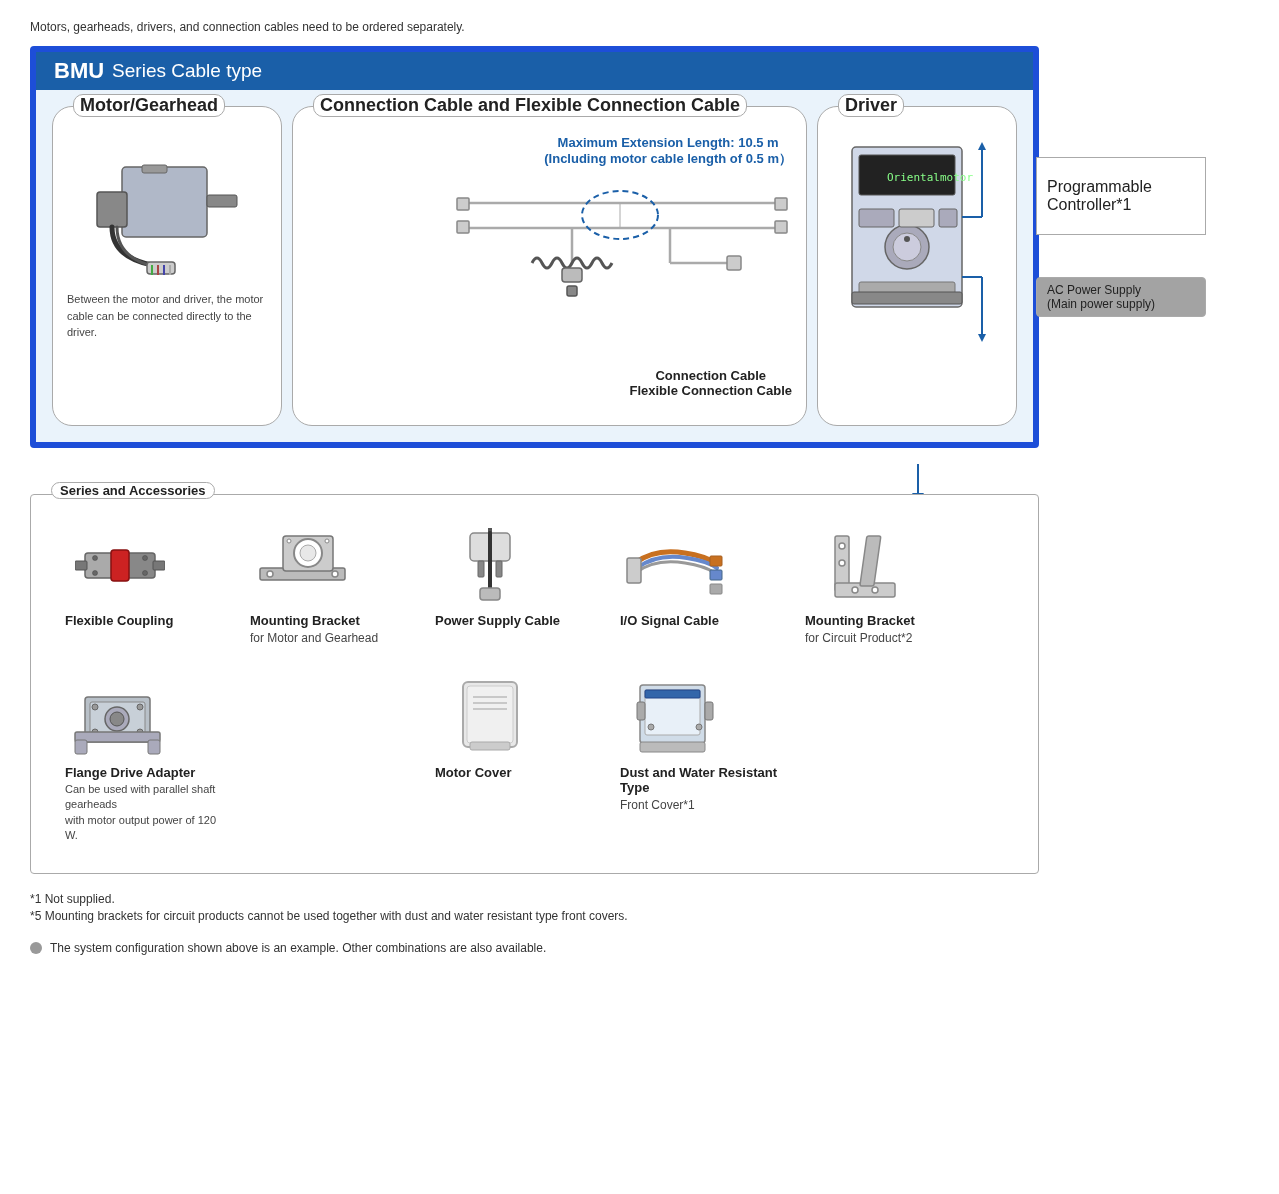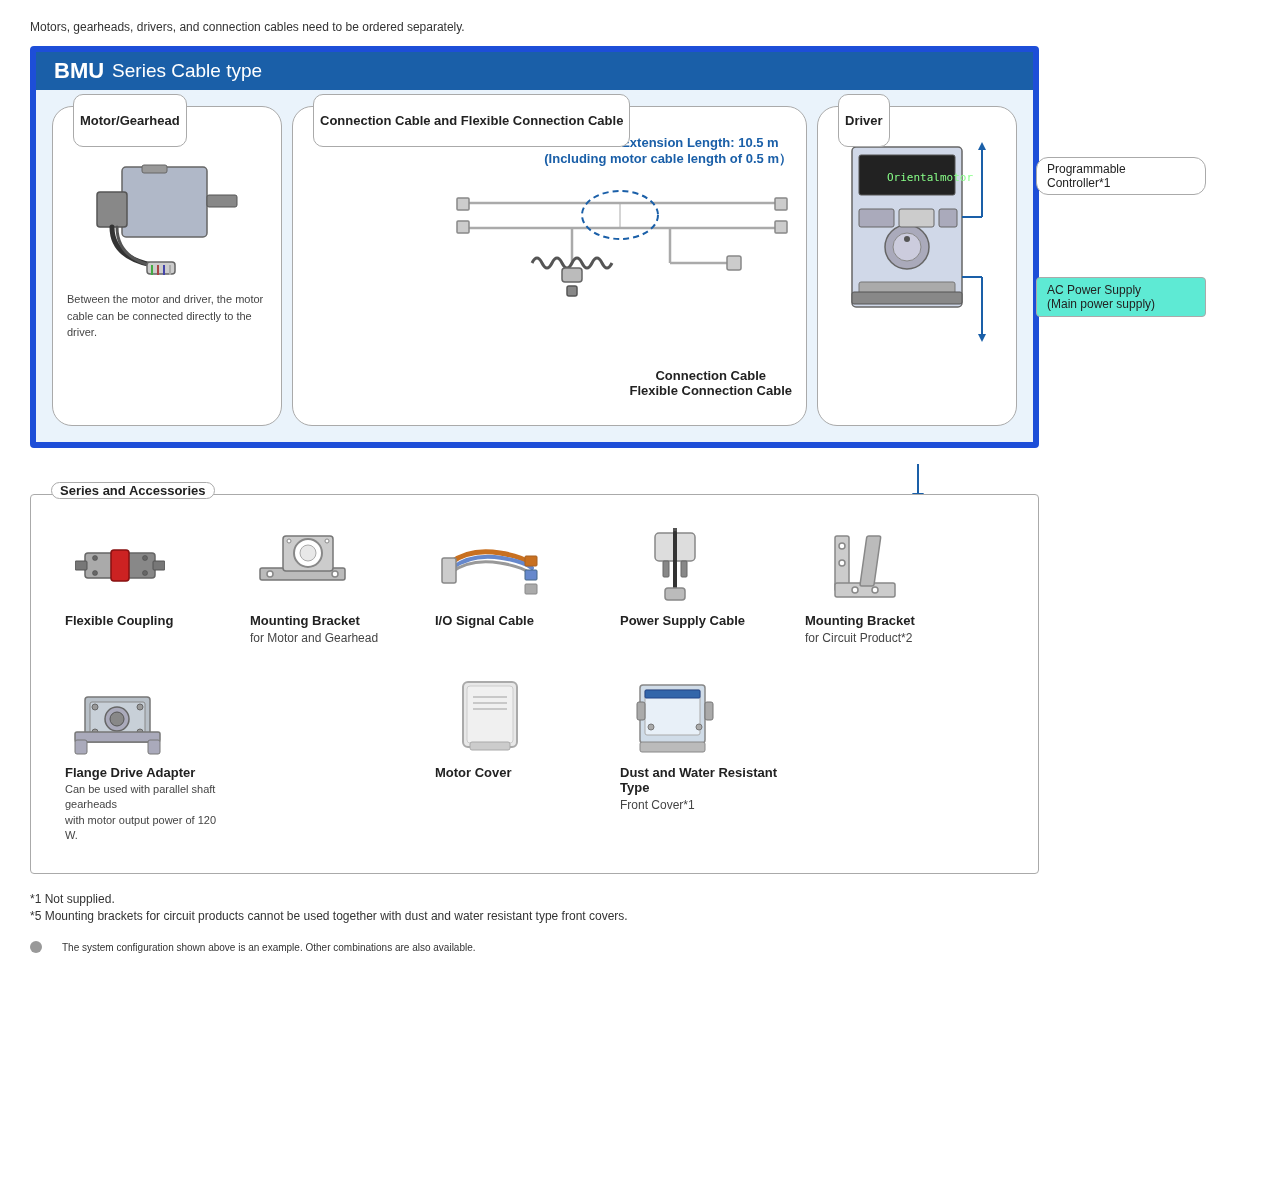--- a/index.html
+++ b/index.html
@@ -60,22 +60,22 @@
       background: #fff;
       border-radius: 20px;
       padding: 10px 14px;
       position: relative;
     }
     .diagram-section-label {
       position: absolute;
       top: -13px;
       left: 20px;
       background: #fff;
-      padding: 18px 6px;
-      font-size: 13px;
+      padding: 0 6px;
+      font-size: 18px;
       font-weight: bold;
       color: #222;
       border-radius: 10px;
       border: 1.5px solid #aaa;
     }
 
     .motor-section {
       width: 230px;
       min-height: 320px;
       display: flex;
@@ -129,35 +129,35 @@
       color: #222;
       font-weight: bold;
     }
 
     .programmable-controller-label {
       position: absolute;
       right: -190px;
       top: 50px;
       width: 170px;
       border: 1.5px solid #aaa;
-      border-radius: 12px;
+      border-radius: 0;
       background: #fff;
-      padding: 4px 10px;
-      font-size: 12px;
+      padding: 20px 10px;
+      font-size: 16px;
       color: #222;
       text-align: left;
     }
     .ac-power-label {
       position: absolute;
       right: -190px;
       top: 170px;
       width: 170px;
       border: 1.5px solid #aaa;
       border-radius: 4px;
-      background: #5eead4;
+      background: #a3a3a3;
       padding: 5px 10px;
       font-size: 12px;
       color: #222;
       text-align: left;
     }
 
     
     .accessories-box {
       border: 1.5px solid #aaa;
       border-radius: 4px;
@@ -216,23 +216,23 @@
       font-size: 12px;
       color: #333;
     }
     .footnotes p {
       margin-bottom: 3px;
     }
 
     .bottom-note {
       display: flex;
       align-items: center;
-      gap: 20px;
+      gap: 8px;
       margin-top: 18px;
-      font-size: 10px;
+      font-size: 12px;
       color: #333;
     }
     .bottom-note-dot {
       width: 12px;
       height: 12px;
       border-radius: 50%;
       background: #999;
       flex-shrink: 0;
     }
 
@@ -428,53 +428,53 @@
           </svg>
         </div>
         <div class="acc-name">Mounting Bracket</div>
         <div class="acc-sub">for Motor and Gearhead</div>
       </div>
 
       <div class="accessory-item">
         <div class="acc-img">
           <svg width="100" height="75" viewBox="0 0 100 75">
 
+            <rect x="30" y="5" width="40" height="28" rx="4" fill="#ddd" stroke="#888" stroke-width="1.5"></rect>
+
+            <rect x="38" y="33" width="6" height="16" rx="1" fill="#888" stroke="#666" stroke-width="1"></rect>
+
+            <rect x="56" y="33" width="6" height="16" rx="1" fill="#888" stroke="#666" stroke-width="1"></rect>
+
+            <path d="M50 5 Q50 0 50 0" stroke="#555" stroke-width="4" fill="none"></path>
+            <path d="M50 5 L50 0 L50 0" stroke="#555" stroke-width="1" fill="none"></path>
+
+            <line x1="50" y1="5" x2="50" y2="70" stroke="#333" stroke-width="4" stroke-linecap="round"></line>
+
+            <rect x="40" y="60" width="20" height="12" rx="3" fill="#bbb" stroke="#888" stroke-width="1.5"></rect>
+          </svg>
+        </div>
+        <div class="acc-name">Power Supply Cable</div>
+      </div>
+
+      <div class="accessory-item">
+        <div class="acc-img">
+          <svg width="100" height="75" viewBox="0 0 100 75">
+
             <path d="M10 35 Q30 20 60 25 Q80 28 90 35" stroke="#c87020" stroke-width="5" fill="none" stroke-linecap="round"></path>
             <path d="M12 40 Q32 25 62 30 Q82 33 92 40" stroke="#6688cc" stroke-width="4" fill="none" stroke-linecap="round"></path>
             <path d="M10 45 Q30 30 60 35 Q80 38 90 45" stroke="#999" stroke-width="3" fill="none" stroke-linecap="round"></path>
 
             <rect x="2" y="30" width="14" height="25" rx="2" fill="#ccc" stroke="#888" stroke-width="1.5"></rect>
 
             <rect x="85" y="28" width="12" height="10" rx="1" fill="#c87020" stroke="#a86020" stroke-width="1"></rect>
             <rect x="85" y="42" width="12" height="10" rx="1" fill="#6688cc" stroke="#446688" stroke-width="1"></rect>
             <rect x="85" y="56" width="12" height="10" rx="1" fill="#aaa" stroke="#888" stroke-width="1"></rect>
           </svg>
         </div>
         <div class="acc-name">I/O Signal Cable</div>
-      </div>
-
-      <div class="accessory-item">
-        <div class="acc-img">
-          <svg width="100" height="75" viewBox="0 0 100 75">
-
-            <rect x="30" y="5" width="40" height="28" rx="4" fill="#ddd" stroke="#888" stroke-width="1.5"></rect>
-
-            <rect x="38" y="33" width="6" height="16" rx="1" fill="#888" stroke="#666" stroke-width="1"></rect>
-
-            <rect x="56" y="33" width="6" height="16" rx="1" fill="#888" stroke="#666" stroke-width="1"></rect>
-
-            <path d="M50 5 Q50 0 50 0" stroke="#555" stroke-width="4" fill="none"></path>
-            <path d="M50 5 L50 0 L50 0" stroke="#555" stroke-width="1" fill="none"></path>
-
-            <line x1="50" y1="5" x2="50" y2="70" stroke="#333" stroke-width="4" stroke-linecap="round"></line>
-
-            <rect x="40" y="60" width="20" height="12" rx="3" fill="#bbb" stroke="#888" stroke-width="1.5"></rect>
-          </svg>
-        </div>
-        <div class="acc-name">Power Supply Cable</div>
       </div>
 
       <div class="accessory-item">
         <div class="acc-img">
           <svg width="100" height="75" viewBox="0 0 100 75">
 
             <rect x="25" y="8" width="14" height="55" rx="2" fill="#ccc" stroke="#888" stroke-width="1.5"></rect>
             <rect x="25" y="55" width="60" height="14" rx="2" fill="#ccc" stroke="#888" stroke-width="1.5"></rect>
 
             <circle cx="32" cy="18" r="3" fill="white" stroke="#888" stroke-width="1.5"></circle>

